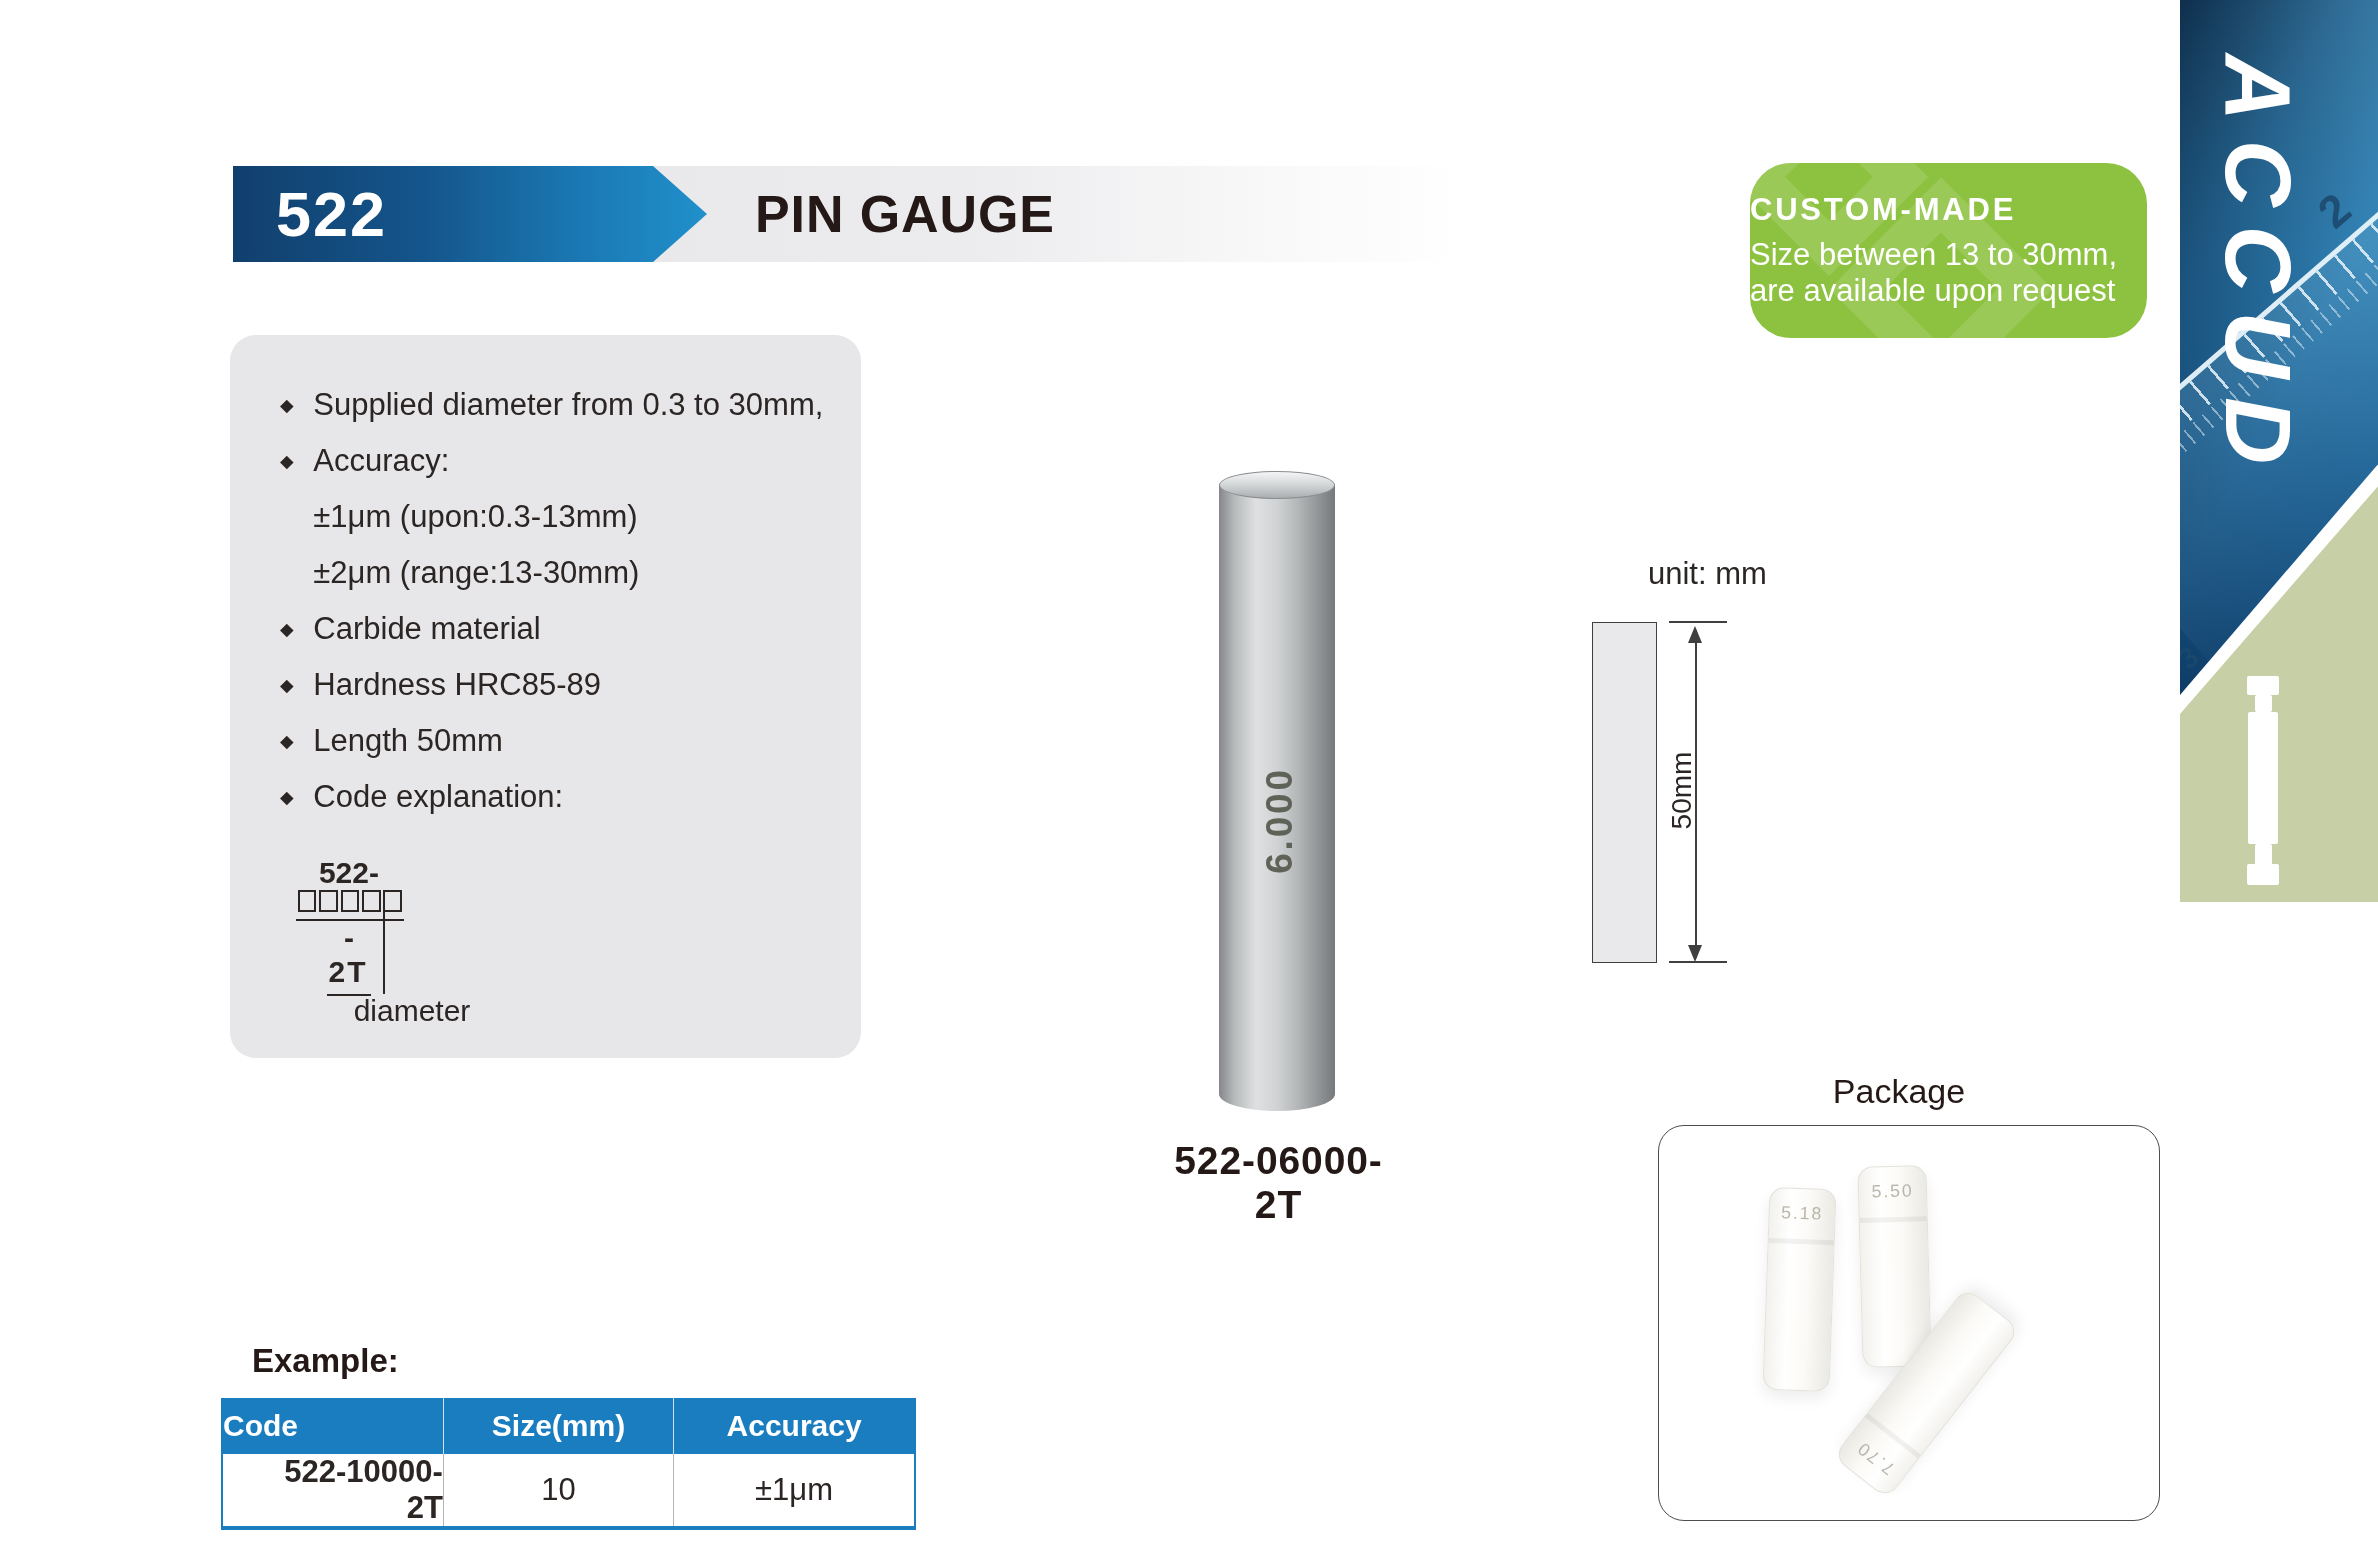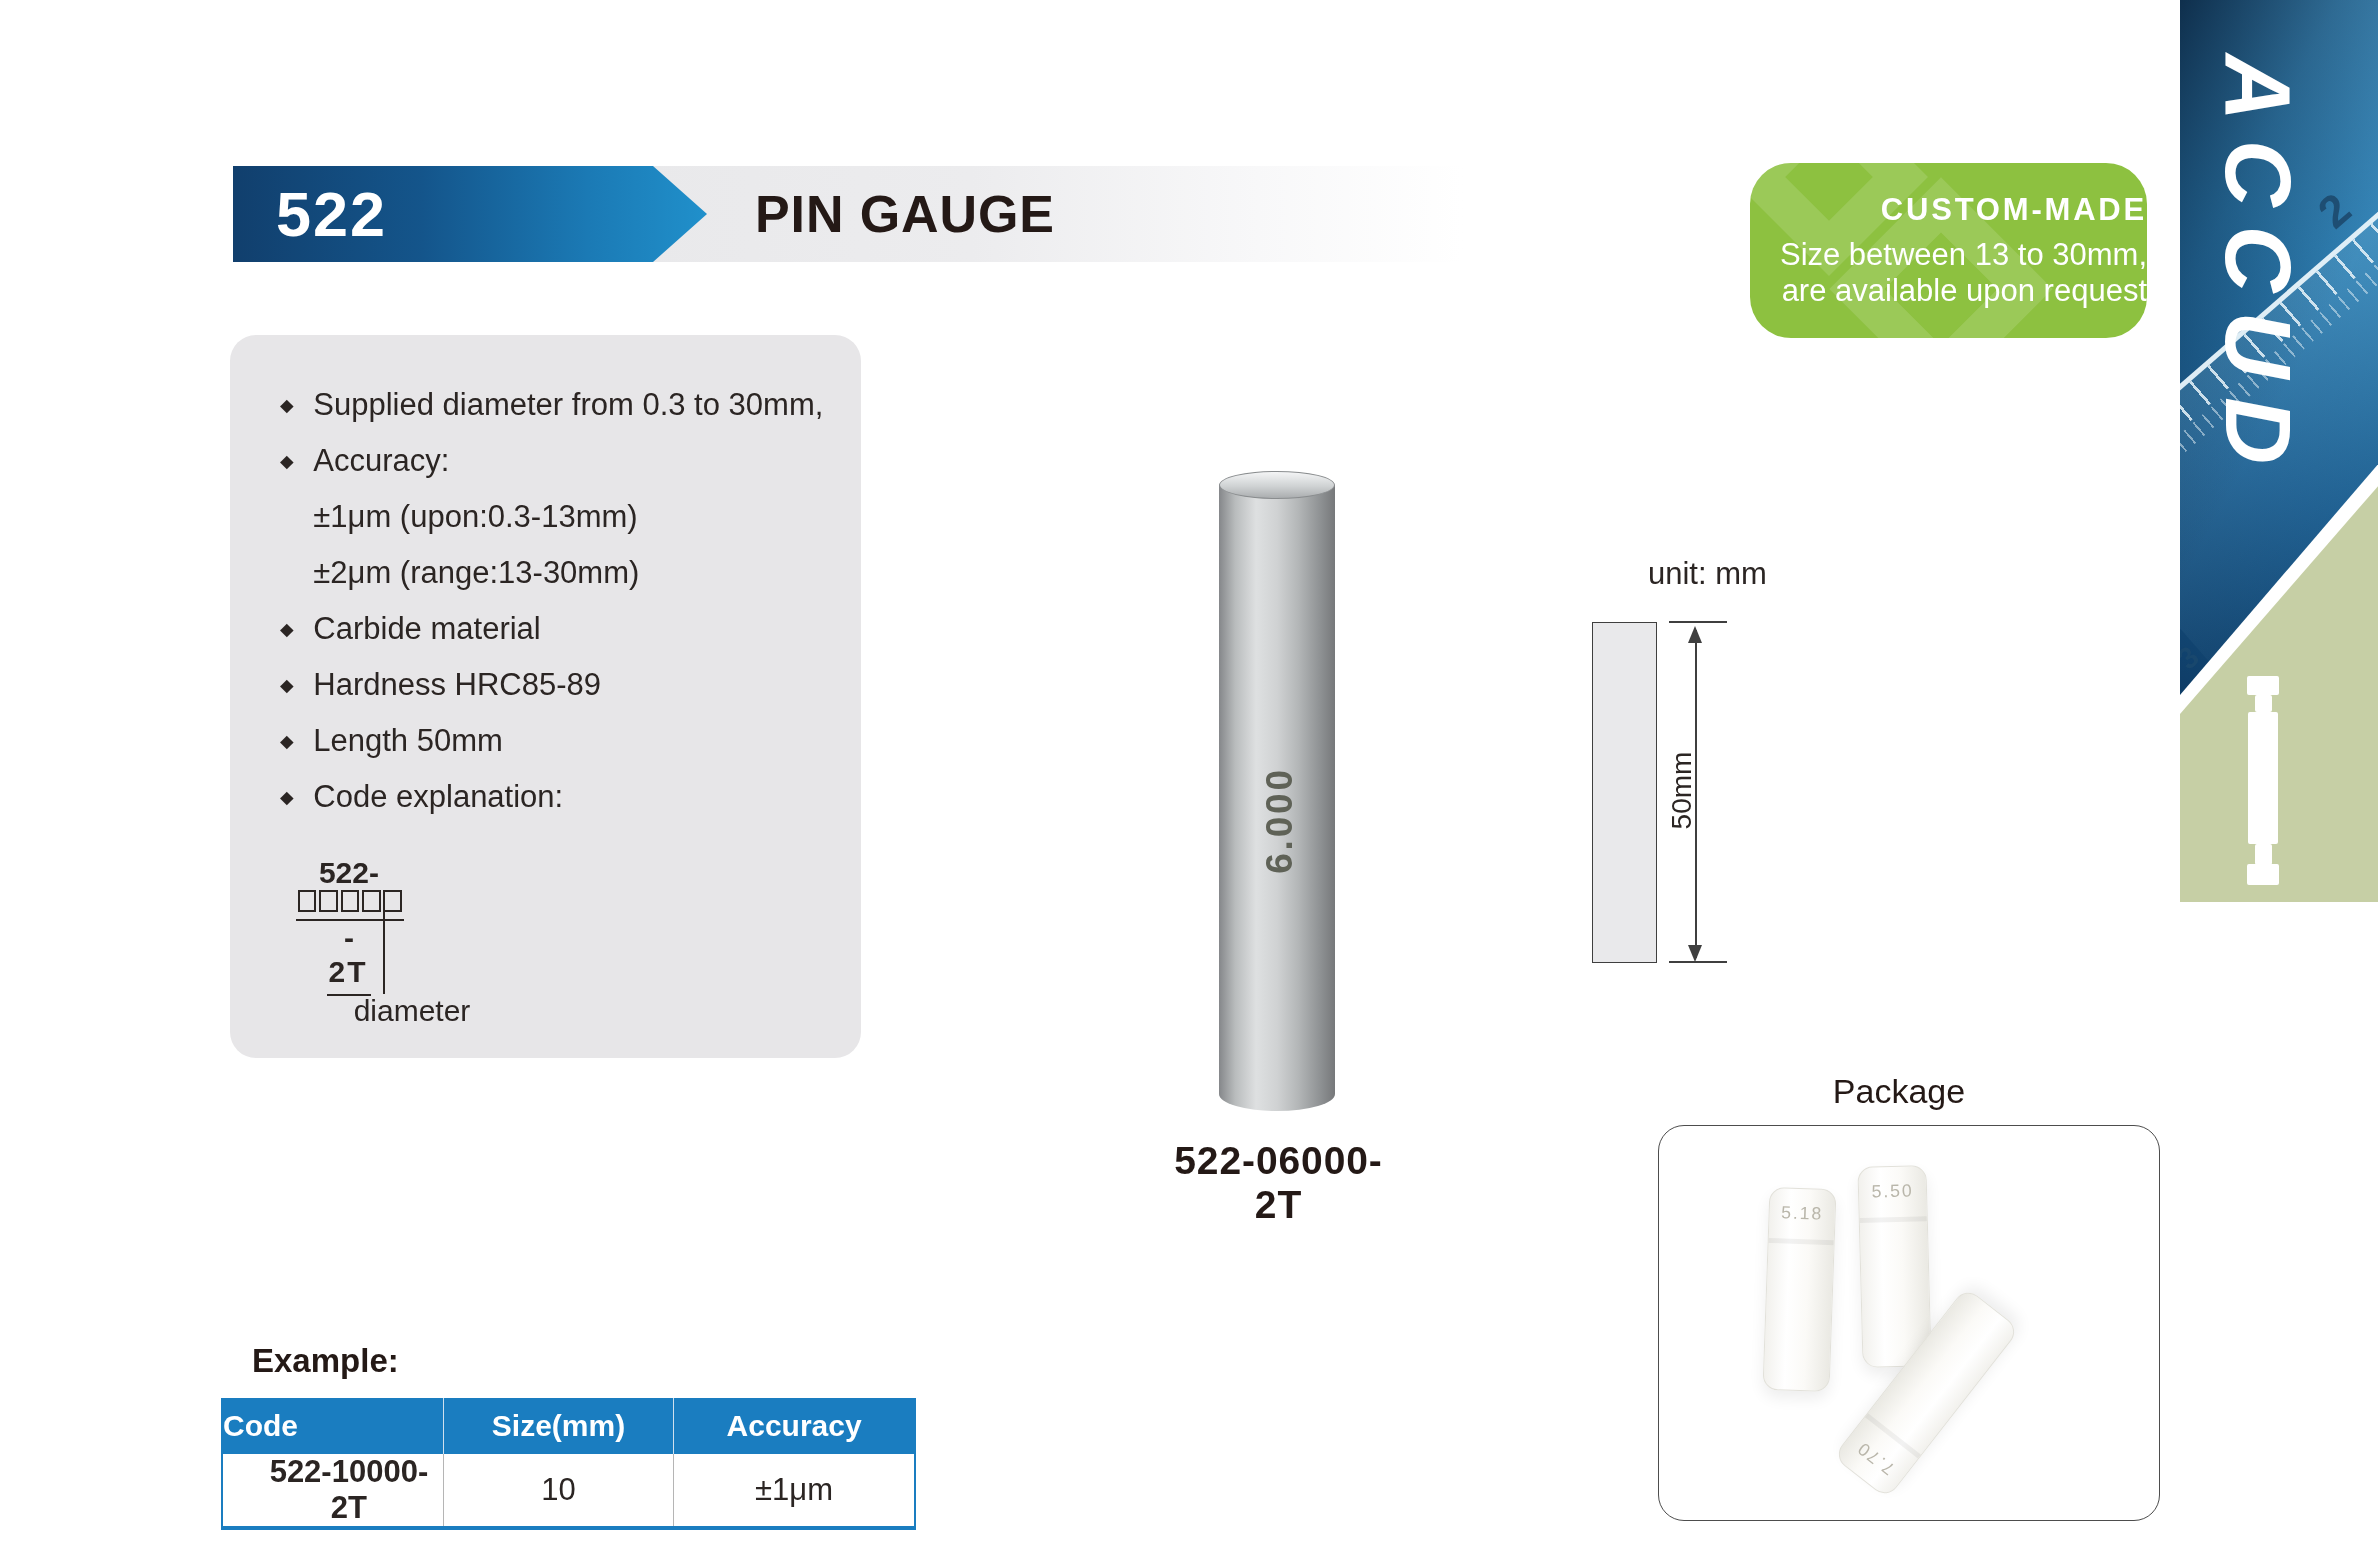--- a/index.html
+++ b/index.html
@@ -15,21 +15,21 @@
     clip-path:polygon(0 0, 420px 0, 100% 50%, 420px 100%, 0 100%);
     background:linear-gradient(90deg,#113f6d 0%,#14558b 40%,#1b7ab5 75%,#2090cb 100%); }
   .code-522 { left:276px; top:166px; height:96px; display:flex; align-items:center;
     font-size:63px; font-weight:bold; color:#fff; letter-spacing:1.9px; }
   .page-title { left:755px; top:166px; height:96px; display:flex; align-items:center;
     font-size:52px; font-weight:bold; color:#241916; letter-spacing:0.9px; }
 
   
   .badge { left:1750px; top:163px; width:397px; height:175px; background:#8dc140;
     border-radius:41px; overflow:hidden; display:flex; flex-direction:column;
-    align-items:flex-end; justify-content:center; }
+    align-items:flex-start; justify-content:center; }
   .badge .pat { position:absolute; border-style:solid; border-color:rgba(255,255,255,.13);
     transform:rotate(45deg); background:transparent; }
   .pat1 { left:9.3px; top:-56px; width:140px; height:140px; border-width:39px; }
   .pat2 { left:112px; top:47px; width:158px; height:158px; border-width:39px; border-color:rgba(255,255,255,.10); }
   .badge-title { position:relative; font-size:31px; font-weight:bold; color:#fff; letter-spacing:2.8px; margin-bottom:9.3px; }
   .badge-line { position:relative; font-size:31px; color:#fff; line-height:36px; }
 
   
   .ribbon-blue { left:2180px; top:0; width:199px; height:695px;
     clip-path:polygon(0 0, 100% 0, 100% 463px, 0 100%);
@@ -118,21 +118,21 @@
   .ex-heading { left:252px; top:1342px; font-size:33px; font-weight:bold; color:#241916; }
   .ex-table { left:221px; top:1398px; width:695px; border-collapse:collapse;
     border-left:2.8px solid #1a7dc0; border-right:2.8px solid #1a7dc0; border-bottom:4.7px solid #1a7dc0; }
   .ex-table th { background:#1a7dc0; color:#fff; font-size:30px; font-weight:bold;
     height:56px; border-right:1.9px solid #cfe0ee; }
   .ex-table th:last-child, .ex-table td:last-child { border-right:none; }
   .ex-table td { background:#fff; font-size:31px; height:56px; text-align:center;
     border-right:1.9px solid #b5b5b5; }
   th.c-code { text-align:left; width:222px; }
   th.c-size { width:231px; } th.c-acc { width:242px; }
-  td.c-code { text-align:center; padding-left:32px; font-weight:bold; }
+  td.c-code { text-align:right; padding-left:32px; font-weight:bold; }
 </style>
 </head>
 <body>
 
 <div class="page">
 
   <div class="abs banner-gray"></div>
   <div class="abs banner-arrow"></div>
   <div class="abs code-522">522</div>
   <div class="abs page-title">PIN GAUGE</div>

